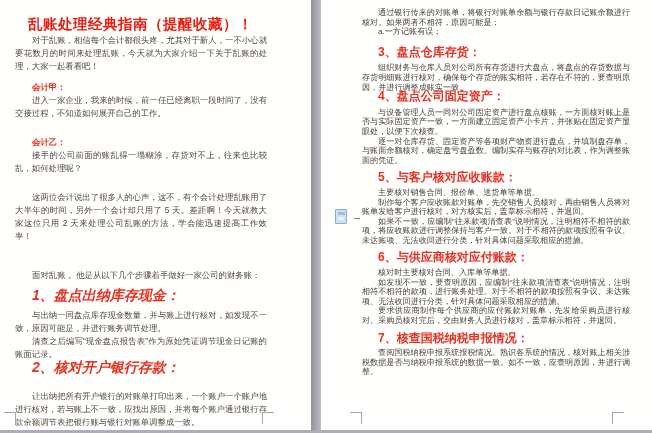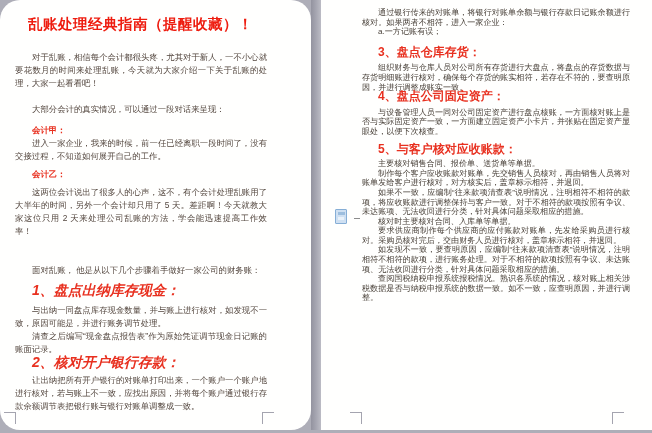--- a/index.html
+++ b/index.html
@@ -1,21 +1,21 @@
 <!DOCTYPE html>
 <html><head>
 <meta charset="utf-8">
 <style>
   * { margin:0; padding:0; box-sizing:border-box; }
   html,body { width:652px; height:433px; overflow:hidden; }
   body { background:#aeaeb8; font-family:"Liberation Sans", sans-serif; }
   .canvas { position:relative; width:652px; height:433px; }
 
   .page { position:absolute; top:0; height:430px; background:#fffffe; }
-  .page-left  { left:0;   width:311px;border-radius:20px; }
+  .page-left  { left:0;   width:311px; }
   .page-gap   { position:absolute; left:311px; top:0; width:10px; height:433px;
                 background:linear-gradient(to right,#93939f,#a6a6b1,#bcbcc5); }
   .page-right { left:321px; width:331px; }
   .bottom-strip { position:absolute; left:0; top:430px; width:652px; height:3px; background:#aeaeb8; }
 
   
   .lp-text { position:absolute; left:15px; top:0; width:252px;
              font-size:8.4px; line-height:13px; color:#53463e; text-align:justify; }
   .lp-title { color:#ee1c0f; font-weight:bold; font-size:14.5px; line-height:19px;
               letter-spacing:.5px; margin:15px 0 0 13px; }
@@ -23,22 +23,22 @@
   .red-label { color:#e8301f; font-weight:bold; text-indent:17px; }
   .lp-h { color:#e8301f; font-weight:bold; font-size:14px; text-indent:17px;font-style:italic; }
 
   
   .rp-text { position:absolute; left:41px; top:0; width:268px;
              font-size:8.1px; line-height:9.6px; color:#494139; text-align:justify; }
   .rp-h { color:#e8301f; font-weight:bold; font-size:12px; text-indent:16px; }
   .rind { text-indent:16px; }
 
   
-  .mt5{margin-top:5px}.mt7{margin-top:7px}.mt8{margin-top:8px}
-  .mt9{margin-top:0}.mt11{margin-top:11px}.mt13{margin-top:13px}.mt17{margin-top:17px}
+  .mt5{margin-top:16px}.mt7{margin-top:7px}.mt8{margin-top:8px}
+  .mt9{margin-top:0}.mt11{margin-top:11px}.mt13{margin-top:13px}.mt17{}
   .mt26{margin-top:26px}.mb5{margin-bottom:5px}.mb6{margin-bottom:6px}
 
   
   .cm { position:absolute; width:12px; height:12px; border-color:#a4a4af; }
   .cm-open-left  { border-top:1px solid #a4a4af; border-right:1px solid #a4a4af; }
   .cm-open-right { border-top:1px solid #a4a4af; border-left:1px solid #a4a4af; }
   .cm-lp-bl { left:4px;   top:412px; }
   .cm-lp-br { left:262px; top:412px; }
   .cm-rp-bl { left:350px; top:412px; }
   .cm-rp-br { left:612px; top:412px; }
@@ -54,24 +54,24 @@
 </style>
 </head>
 <body>
 
 <div class="canvas">
 
   <div class="page page-left">
     <div class="lp-text">
       <h1 class="lp-title">乱账处理经典指南（提醒收藏）！</h1>
       <p class="indent mt17">对于乱账，相信每个会计都很头疼，尤其对于新人，一不小心就要花数月的时间来处理乱账，今天就为大家介绍一下关于乱账的处理，大家一起看看吧！</p>
-      <p class="indent mt13">大部分会计的真实情况，可以通过一段对话来呈现：</p>
       <p class="red-label mt8">会计甲：</p>
       <p class="indent">进入一家企业，我来的时候，前一任已经离职一段时间了，没有交接过程，不知道如何展开自己的工作。</p>
       <p class="red-label mt5">会计乙：</p>
+      <p class="indent">接手的公司前面的账乱得一塌糊涂，存货对不上，往来也比较乱，如何处理呢？</p>
       <p class="indent mt5">这两位会计说出了很多人的心声，这不，有个会计处理乱账用了大半年的时间，另外一个会计却只用了 5 天。差距啊！今天就教大家这位只用 2 天来处理公司乱账的方法，学会能迅速提高工作效率！</p>
       <p class="indent mt26">面对乱账， 他是从以下几个步骤着手做好一家公司的财务账：</p>
       <p class="lp-h mt7">1、盘点出纳库存现金：</p>
       <p class="indent mt7">与出纳一同盘点库存现金数量，并与账上进行核对，如发现不一致，原因可能是，并进行账务调节处理。</p>
       <p class="indent">清查之后编写“现金盘点报告表”作为原始凭证调节现金日记账的账面记录。</p>
       <p class="lp-h mt9">2、核对开户银行存款：</p>
       <p class="indent mt5">让出纳把所有开户银行的对账单打印出来，一个账户一个账户地进行核对，若与账上不一致，应找出原因，并将每个账户通过银行存款余额调节表把银行账与银行对账单调整成一致。</p>
     </div>
   </div>
 
@@ -79,33 +79,36 @@
 
   <div class="page page-right">
     <div class="margin-obj">
       <div class="file-icon">
         <div class="bar1"></div>
         <div class="bar2"></div>
       </div>
       <div class="obj-dash"></div>
     </div>
     <div class="rp-text">
-      <p class="rind mt8">通过银行传来的对账单，将银行对账单余额与银行存款日记账余额进行核对。如果两者不相符，进入一家企业：</p>
+      <p class="rind mt8">通过银行传来的对账单，将银行对账单余额与银行存款日记账余额进行核对。如果两者不相符，原因可能是：</p>
       <p class="rind">a.一方记账有误；</p>
       <p class="rp-h mt11 mb6">3、盘点仓库存货：</p>
       <p class="rind">组织财务与仓库人员对公司所有存货进行大盘点，将盘点的存货数据与存货明细账进行核对，确保每个存货的账实相符，若存在不符的，要查明原因，并进行调整成账实一致。</p>
       <p class="rp-h mt9 mb6">4、盘点公司固定资产：</p>
       <p class="rind">与设备管理人员一同对公司固定资产进行盘点核账，一方面核对账上是否与实际固定资产一致，一方面建立固定资产小卡片，并张贴在固定资产显眼处，以便下次核查。</p>
+      <p class="rind">逐一对仓库存货、固定资产等各项财产物资进行盘点，并填制盘存单，与账面余额核对，确定盘亏盘盈数。编制实存与账存的对比表，作为调整账面的凭证。</p>
       <p class="rp-h mt8 mb5">5、与客户核对应收账款：</p>
       <p class="rind">主要核对销售合同、报价单、送货单等单据。</p>
       <p class="rind">制作每个客户应收账款对账单，先交销售人员核对，再由销售人员将对账单发给客户进行核对，对方核实后，盖章标示相符，并退回。</p>
       <p class="rind">如果不一致，应编制“往来款项清查表”说明情况，注明相符不相符的款项，将应收账款进行调整保持与客户一致。对于不相符的款项按照有争议、未达账项、无法收回进行分类，针对具体问题采取相应的措施。</p>
+      <p class="rp-h mt8 mb5">6、与供应商核对应付账款：</p>
       <p class="rind">核对时主要核对合同、入库单等单据。</p>
+      <p class="rind">如发现不一致，要查明原因，应编制“往来款项清查表”说明情况，注明相符不相符的款项，进行账务处理。对于不相符的款项按照有争议、未达账项、无法收回进行分类，针对具体问题采取相应的措施。</p>
       <p class="rind">要求供应商制作每个供应商的应付账款对账单，先发给采购员进行核对。采购员核对完后，交由财务人员进行核对，盖章标示相符，并退回。</p>
-      <p class="rind">如发现不一致，要查明原因，应编制“往来款项清查表”说明情况，注明相符不相符的款项，进行账务处理。对于不相符的款项按照有争议、未达账项、无法收回进行分类，针对具体问题采取相应的措施。</p>
+      <p class="rp-h mt8 mb5">7、核查国税纳税申报情况：</p>
       <p class="rind">查阅国税纳税申报系统报税情况。熟识各系统的情况，核对账上相关涉税数据是否与纳税申报系统的数据一致。如不一致，应查明原因，并进行调整。</p>
     </div>
   </div>
 
   <div class="cm cm-open-left cm-lp-bl"></div>
   <div class="cm cm-open-right cm-lp-br"></div>
   <div class="cm cm-open-left cm-rp-bl"></div>
   <div class="cm cm-open-right cm-rp-br"></div>
 
   <div class="bottom-strip"></div>

